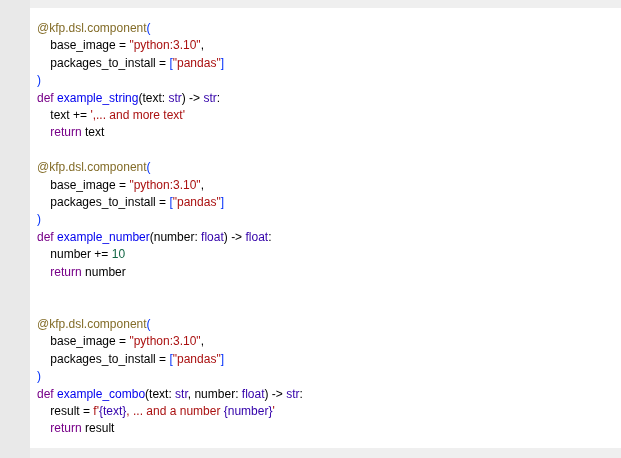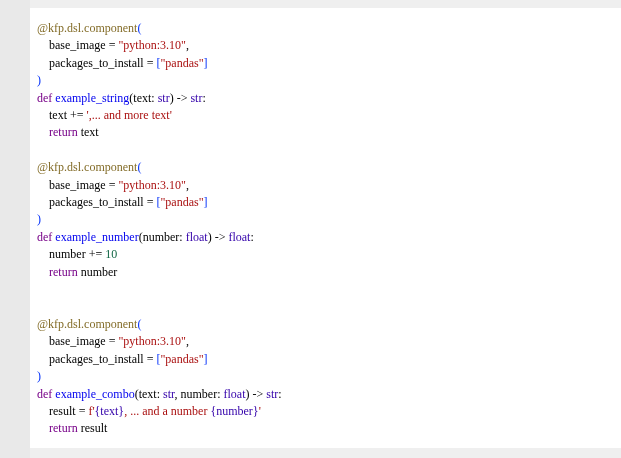--- a/index.html
+++ b/index.html
@@ -26,21 +26,21 @@
     left: 30px;
     top: 8px;
     right: 0;
     bottom: 10px;
     background: #ffffff;
     overflow: hidden;
   }
   .code-panel pre {
     margin: 0;
     padding: 12px 8px 8px 7px;
-    font-family: Liberation Serif, serif;
+    font-family: Liberation Sans, sans-serif;
     font-size: 12px;
     line-height: 17.4px;
     color: #000000;
   }
   .code-line {
     min-height: 17.4px;
     white-space: pre;
   }
 </style>
 </head>

